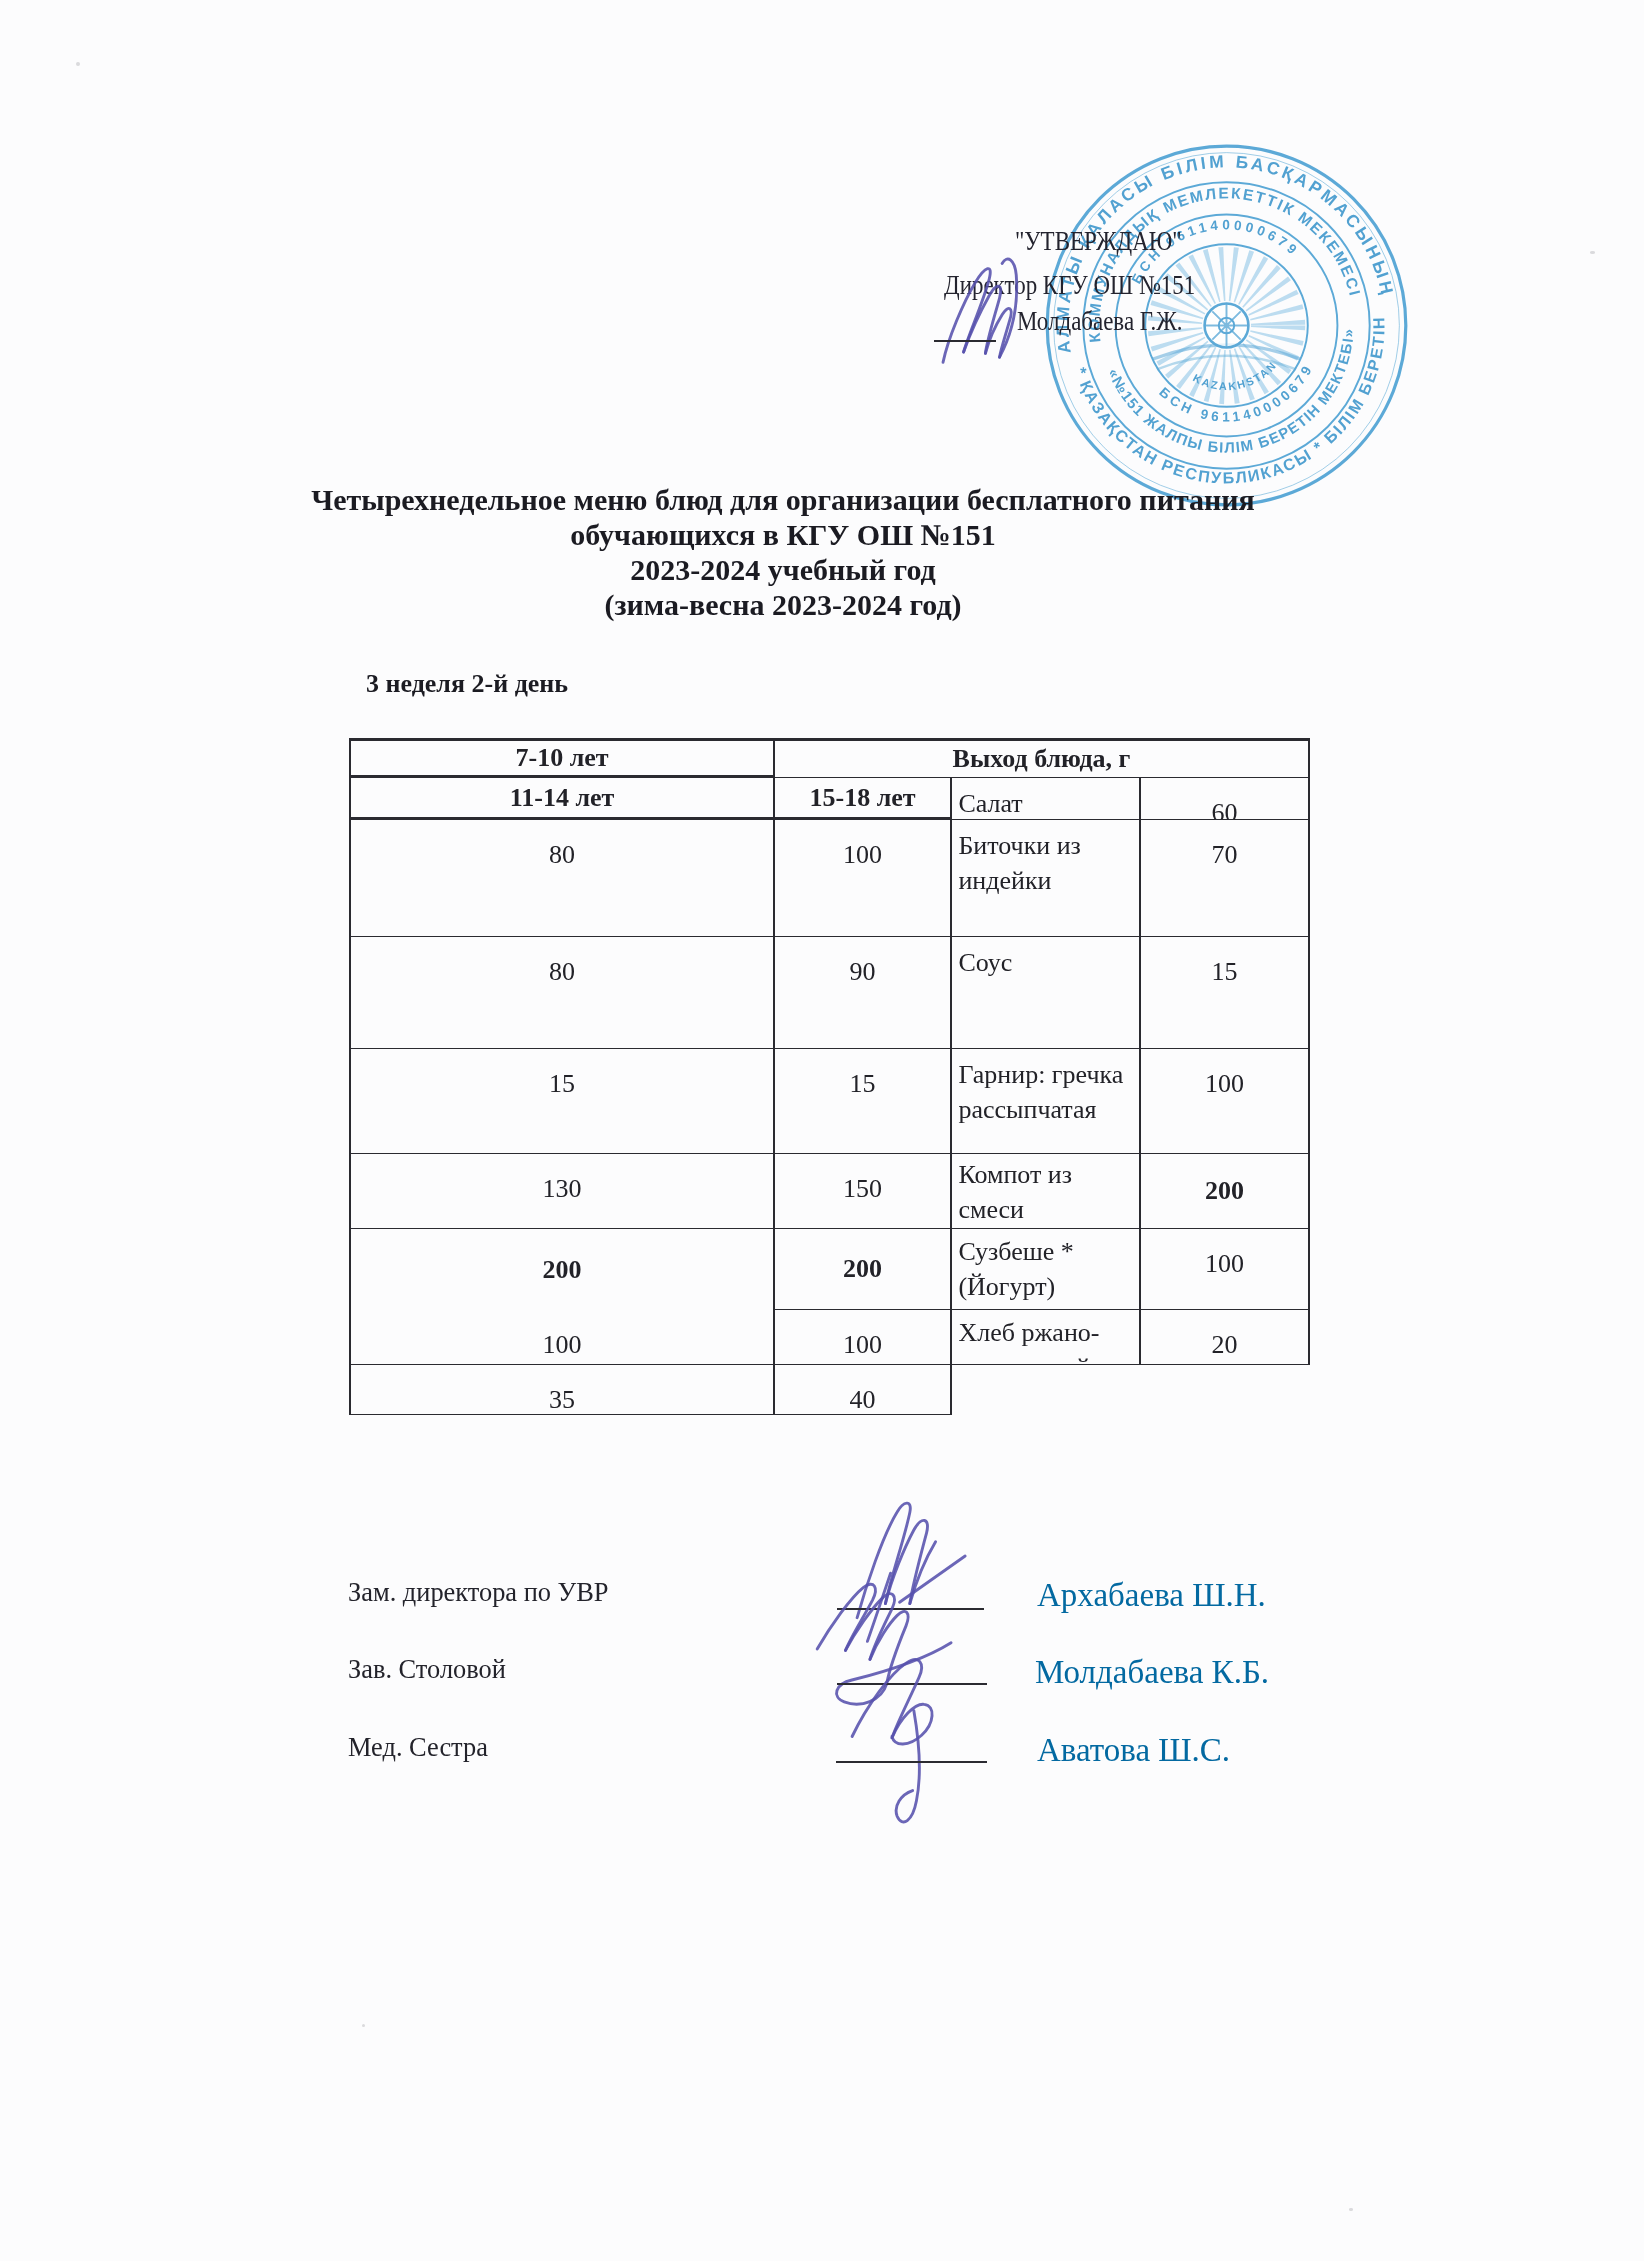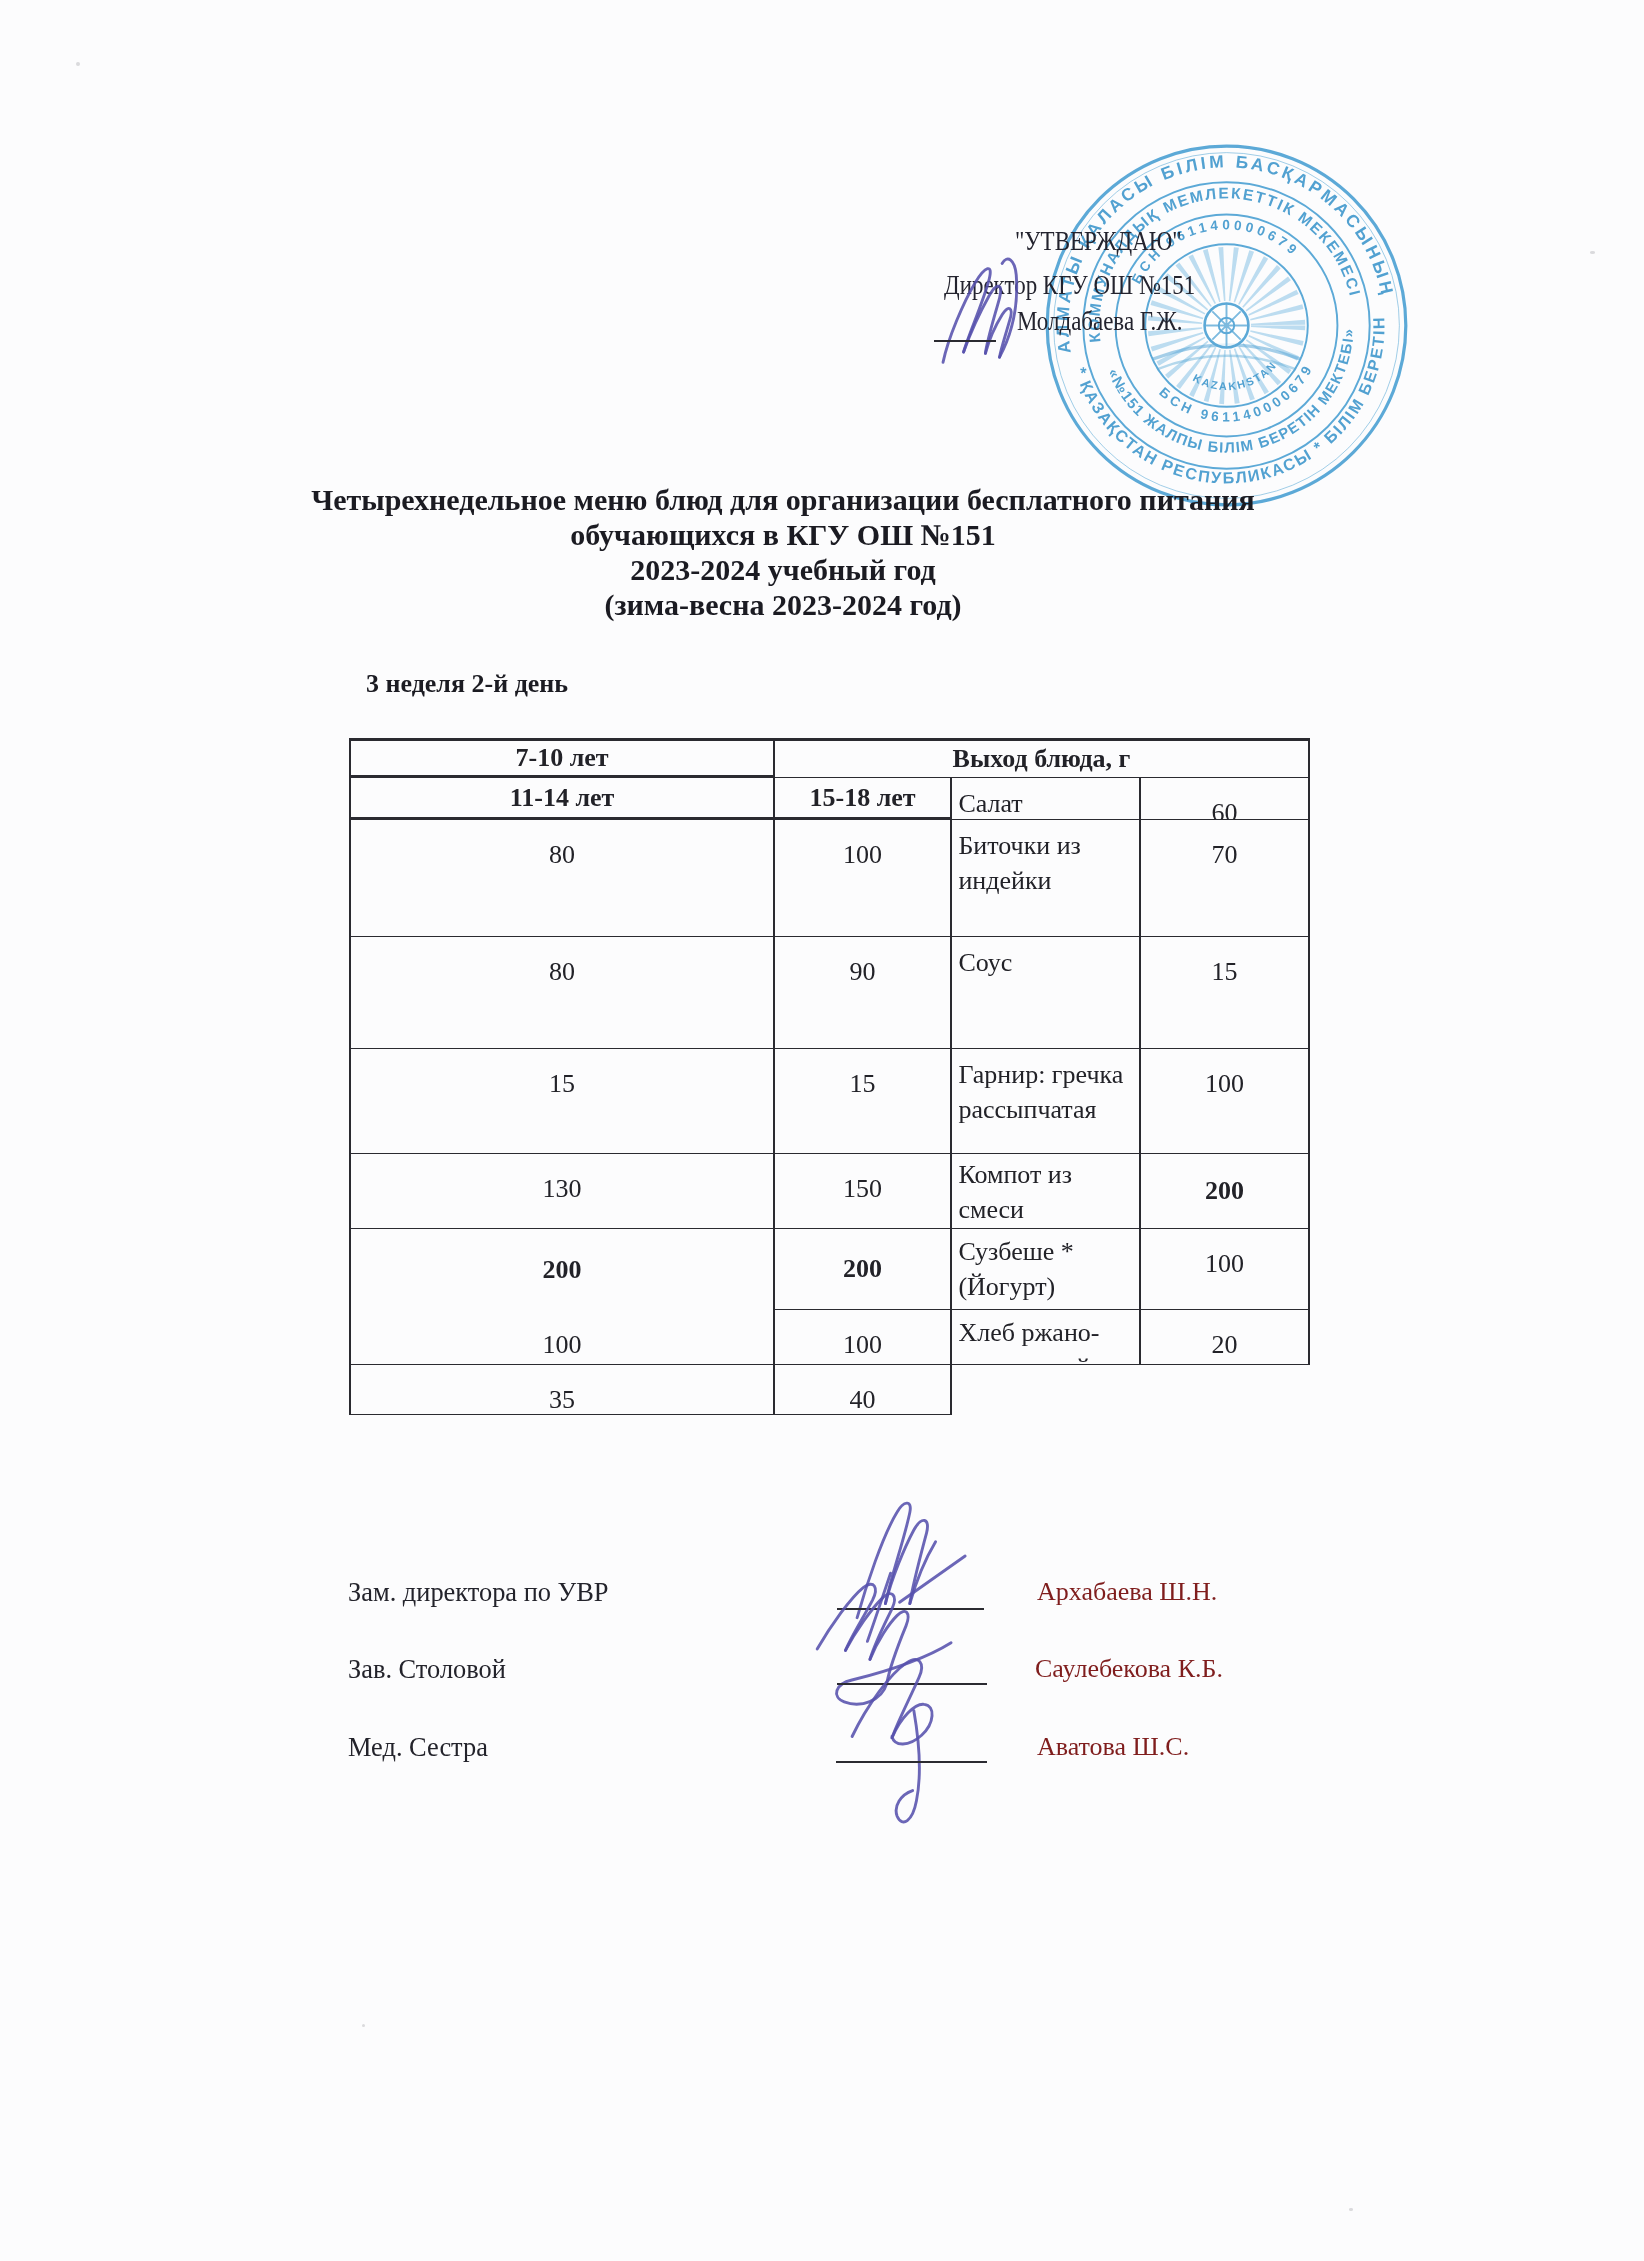--- a/index.html
+++ b/index.html
@@ -40,21 +40,21 @@
   .h-name{grid-area:1/1/3/2;border-bottom:3.2px solid #2a2a30;}
   .h-group{grid-area:1/2/2/5;}
   .h-age{border-bottom:3.2px solid #2a2a30;}
   .name-cell{padding:7.7px 7.7px 0 6.4px;line-height:1.35;}
   .name-tight{padding-top:2.6px;}
   .num-cell{text-align:center;padding-top:20px;}
   .vmid{display:flex;align-items:center;justify-content:center;padding-top:0;font-weight:bold;}
   .no-divider{border-bottom:none;}
   
   .role{position:absolute;font-size:26.4px;white-space:nowrap;color:#23232b;}
-  .sname{position:absolute;font-size:26px;white-space:nowrap;color:#7f1d1d;text-align:center;}
+  .sname{position:absolute;font-size:33px;white-space:nowrap;color:#0369a1;text-align:center;}
   .ink{position:absolute;}
   .ink path{fill:none;stroke:#5751ad;stroke-width:4.5;stroke-linecap:round;opacity:.88;}
   
   .speck{position:absolute;background:#9a9aa0;border-radius:50%;opacity:.35;}
 </style>
 </head>
 <body>
 
 <div class="page">
 
@@ -170,21 +170,21 @@
 
   <div class="role" style="left:348px;top:1654px;">Зав. Столовой</div>
   <svg class="ink" style="left:794px;top:1560px;" width="206" height="155" viewBox="0 0 320 240">
     <path d="M150,20 C140,50 126,92 114,126"></path>
     <path d="M36,138 C58,100 88,58 108,42 C124,30 132,42 122,62 C106,92 88,120 80,140"></path>
     <path d="M80,140 C96,110 120,76 136,60 C152,44 162,54 152,76 C138,104 124,134 118,154"></path>
     <path d="M118,154 C130,124 148,98 160,86 C174,72 182,82 174,102 C160,136 148,170 144,192"></path>
     <path d="M144,192 C136,218 104,230 78,220 C58,212 64,192 90,186 C130,176 196,158 244,128"></path>
   </svg>
   <div class="sig-underline u-s2"></div>
-  <div class="sname" style="left:1035px;top:1654px;">Саулебекова К.Б.</div>
+  <div class="sname" style="left:1035px;top:1654px;">Молдабаева К.Б.</div>
 
   <div class="role" style="left:348px;top:1732px;">Мед. Сестра</div>
   <svg class="ink" style="left:830px;top:1640px;" width="142" height="193" viewBox="0 0 220 300">
     <path d="M34,150 C58,100 94,52 118,36 C138,22 148,36 138,58 C124,90 106,124 96,152"></path>
     <path d="M96,152 C110,120 132,98 146,100 C164,102 162,130 142,148 C122,166 100,166 96,150"></path>
     <path d="M130,110 C138,156 142,210 134,250 C128,282 112,292 104,274 C98,258 110,240 128,234"></path>
   </svg>
   <div class="sig-underline u-s3"></div>
   <div class="sname" style="left:1037px;top:1732px;">Аватова Ш.С.</div>
 

